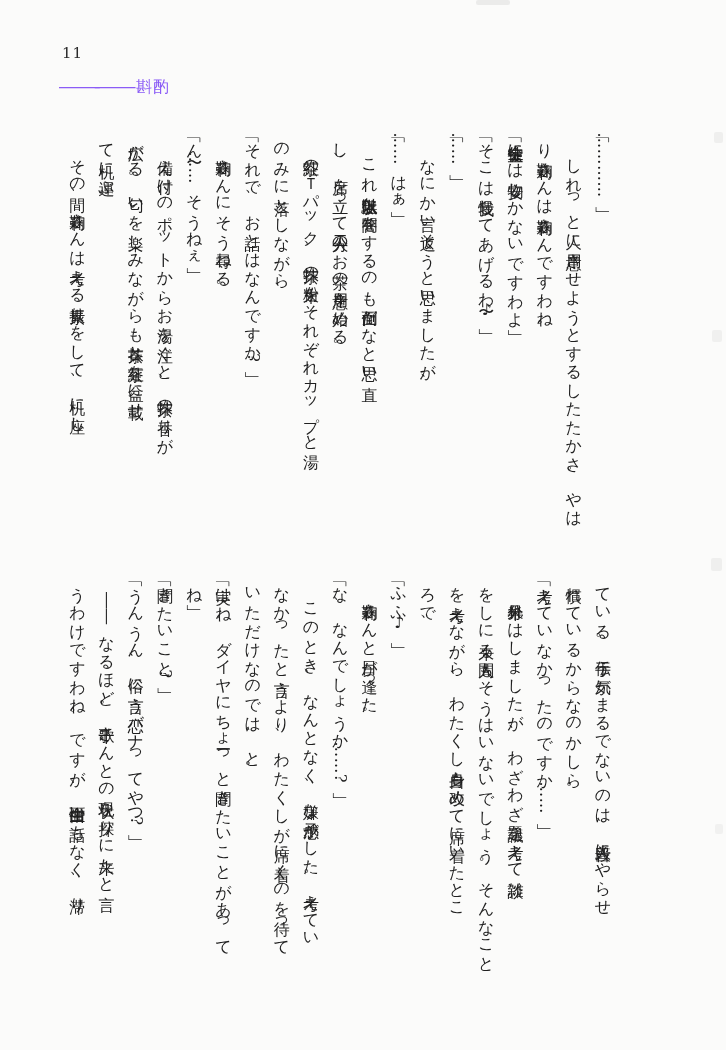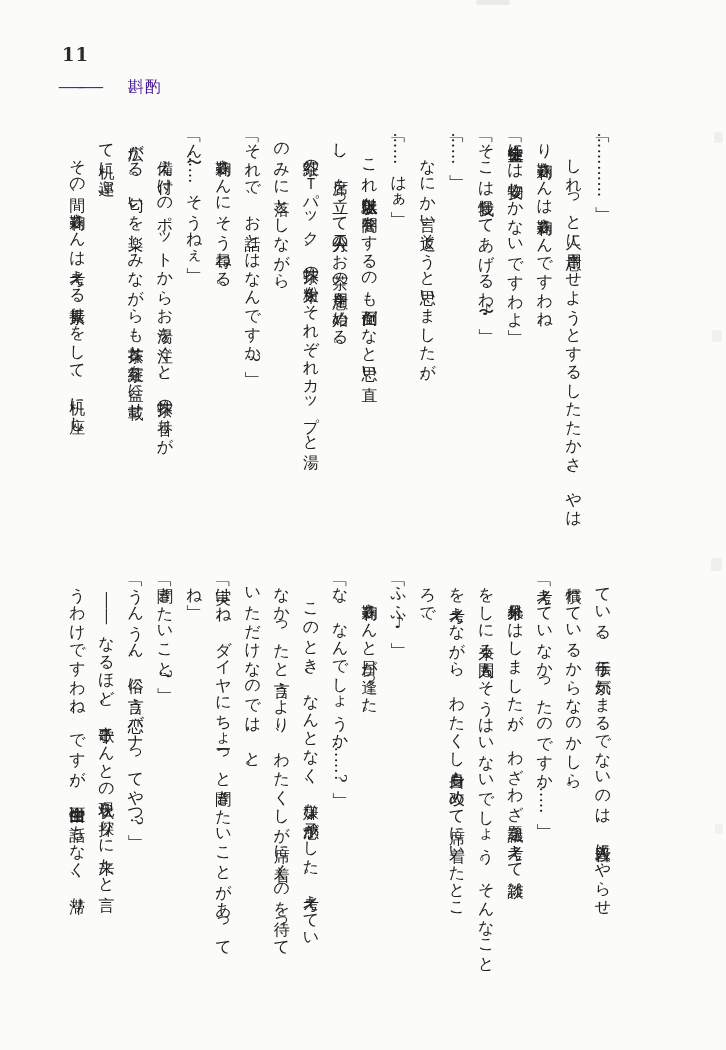--- a/index.html
+++ b/index.html
@@ -14,33 +14,31 @@
     background: #fbfbfa;
     overflow: hidden;
     font-family: "DejaVu Serif", serif;
     color: #242424;
   }
   
   .page-number {
     position: absolute;
     left: 62px;
     top: 44px;
-    font-size: 18px;
+    font-size: 15px;
     letter-spacing: 1px;
     color: #2a2a2a;
-    font-weight: bold;
   }
   .chapter-header {
     position: absolute;
     left: 59px;
     top: 77px;
     font-size: 16px;
     white-space: nowrap;
-    color: #4c1d95;
-    font-family: Liberation Mono, monospace;
+    color: #8b5cf6;
   }
   .header-dash {
     display: inline-block;
     transform: scaleX(2.55);
     transform-origin: left center;
     letter-spacing: -2px;
   }
   .chapter-title {
     display: inline-block;
     margin-left: 44px;

